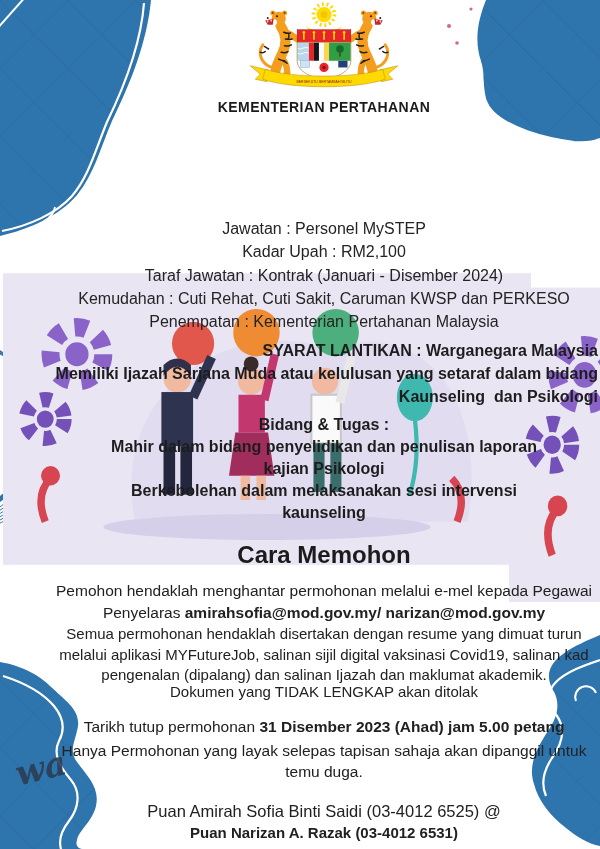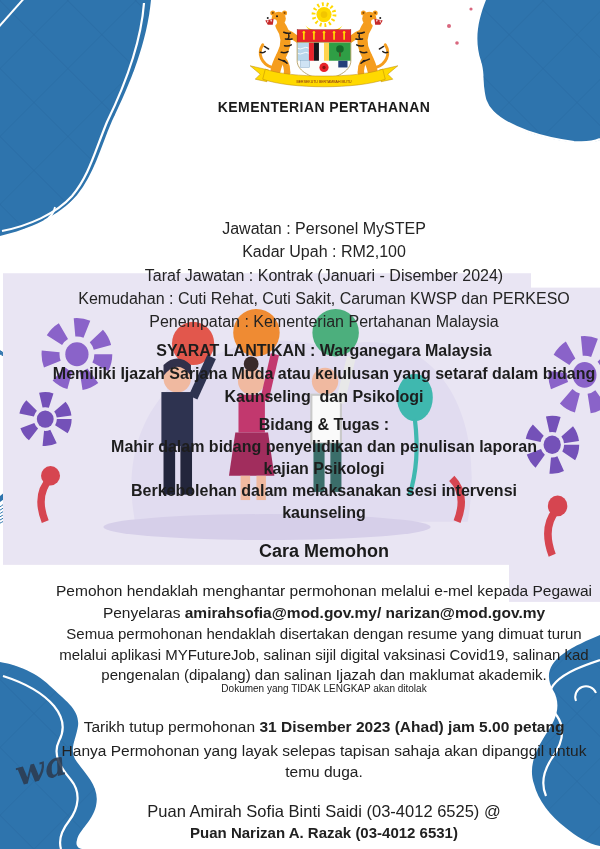--- a/index.html
+++ b/index.html
@@ -7,26 +7,26 @@
           font-family:"Liberation Sans",sans-serif;color:#212121;}
   .bg{position:absolute;left:0;top:0;z-index:0;}
   .content{position:absolute;left:8px;top:0;width:600px;height:719px;z-index:1;margin-left:16px;}
   .block{position:absolute;left:26px;width:548px;text-align:center;}
   .line{white-space:pre;}
   .b{font-weight:bold;}
   .crest{position:absolute;left:50%;transform:translateX(-50%);top:2px;}
   .ministry{top:99px;font-size:14px;font-weight:bold;letter-spacing:.4px;color:#1b1b1b;}
   .title{top:147px;font-size:16px;font-weight:bold;line-height:21px;color:#1b1b1b;}
   .job{top:217px;font-size:16px;line-height:23.3px;color:#242424;}
-  .syarat{top:339px;font-size:16px;font-weight:bold;line-height:23px;color:#1d1d1d;}
+  .syarat{top:339px;font-size:16px;font-weight:bold;line-height:23px;color:#1d1d1d;text-align:right;}
   .bidang{top:414px;font-size:16px;font-weight:bold;line-height:22px;color:#1d1d1d;}
-  .cara-h{top:541px;font-size:18px;font-weight:bold;color:#1b1b1b;}
+  .cara-h{top:541px;font-size:24px;font-weight:bold;color:#1b1b1b;}
   .p1{top:580px;font-size:15.5px;line-height:21.5px;}
   .p2{top:624px;font-size:15px;line-height:20.5px;}
-  .p3{top:683px;font-size:10px;}
+  .p3{top:683px;font-size:15px;}
   .deadline{top:718px;font-size:15.5px;}
   .note{top:740px;font-size:15.5px;line-height:21px;}
   .contact-intro{top:781px;font-size:16px;}
   .contact1{top:802px;font-size:16.5px;font-weight:normal;}
   .contact2{top:824px;font-size:15px;font-weight:bold;}
   .watermark{position:absolute;left:-9px;top:748px;z-index:2;font-family:"DejaVu Serif",serif;
              font-style:italic;font-weight:bold;font-size:34px;color:#2c3c52;opacity:.9;
              transform:rotate(-14deg);}
 </style>
 </head>

